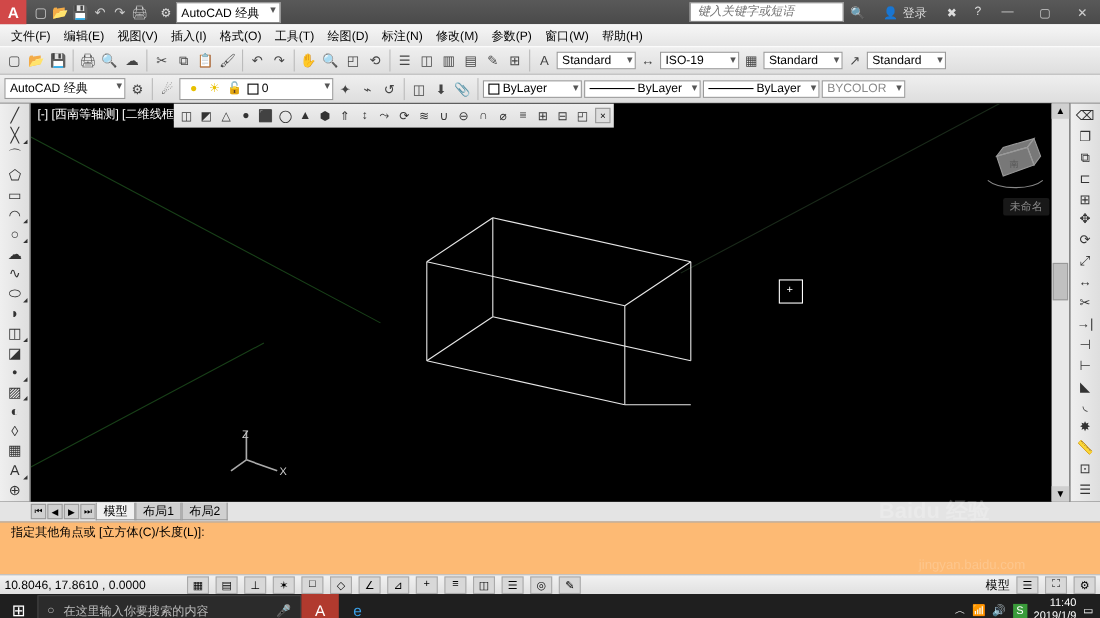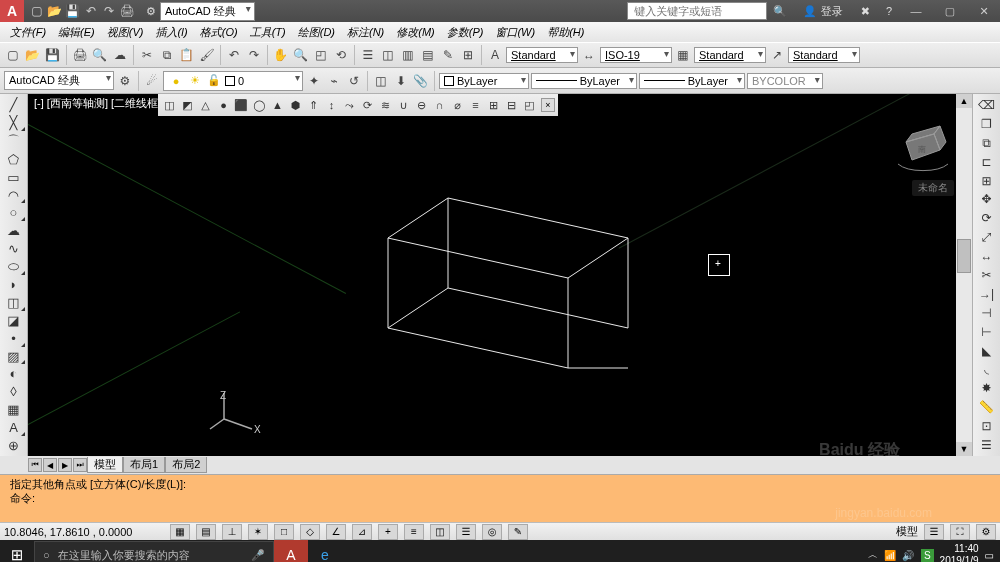--- a/index.html
+++ b/index.html
@@ -6,32 +6,32 @@
 body { width: 1000px; height: 562px; background: #e8e8e8; overflow: hidden; position: relative; }
 
 .titlebar { height: 22px; background: linear-gradient(#595959,#4a4a4a); display: flex; align-items: center; color: #ddd; font-size: 11px; }
 .titlebar .logo { width: 24px; height: 22px; background: #d14848; color: #fff; display: flex; align-items: center; justify-content: center; font-weight: bold; font-size: 14px; }
 .titlebar .qat { display: flex; gap: 4px; padding: 0 6px; }
 .titlebar .qat span { width: 14px; height: 14px; display: inline-flex; align-items: center; justify-content: center; color: #ccc; font-size: 12px; }
 .titlebar .ws-dd { display: flex; align-items: center; gap: 4px; padding: 0 6px; }
 .titlebar .ws-dd .dd { background: #fff; color: #000; font-size: 11px; padding: 1px 18px 1px 4px; border: 1px solid #888; position: relative; }
 .titlebar .ws-dd .dd::after { content: "▾"; position: absolute; right: 3px; top: 0; color: #555; font-size: 10px; }
 .titlebar .spacer { flex: 1; }
-.titlebar .search { background: #fff; color: #888; font-size: 11px; padding: 2px 6px; width: 140px; border: 1px solid #888; }
+.titlebar .search { background: #fff; color: #888; font-size: 11px; padding: 2px 6px; width: 140px; border: 1px solid #888; font-style: italic; }
 .titlebar .login { display: flex; align-items: center; gap: 4px; padding: 0 10px; font-size: 11px; }
 .titlebar .winbtns { display: flex; gap: 2px; }
 .titlebar .winbtns span { width: 32px; height: 20px; display: flex; align-items: center; justify-content: center; font-size: 11px; color: #ccc; }
 
 .menubar { height: 20px; background: linear-gradient(#f7f7f7,#e5e5e5); display: flex; align-items: center; font-size: 11px; padding: 0 4px; }
-.menubar span { padding: 2px 6px; cursor: default; font-style: italic; }
+.menubar span { padding: 2px 6px; cursor: default; }
 
 .toolbar1 { height: 26px; background: linear-gradient(#efefef,#dedede); border-top: 1px solid #fff; border-bottom: 1px solid #b0b0b0; display: flex; align-items: center; padding: 0 4px; gap: 2px; }
 .toolbar1 .icn { width: 18px; height: 18px; display: inline-flex; align-items: center; justify-content: center; font-size: 12px; color: #444; }
 .toolbar1 .sep { width: 1px; height: 20px; background: #bbb; margin: 0 2px; }
-.toolbar1 .dd-style { background: #fff; border: 1px solid #999; font-size: 11px; padding: 1px 16px 1px 4px; min-width: 72px; position: relative; text-decoration: underline; }
+.toolbar1 .dd-style { background: #fff; border: 1px solid #999; font-size: 11px; padding: 1px 16px 1px 4px; min-width: 72px; position: relative; }
 .toolbar1 .dd-style::after { content: "▾"; position: absolute; right: 2px; top: 0; color: #555; font-size: 10px; }
 
 .toolbar2 { height: 26px; background: linear-gradient(#efefef,#dedede); border-bottom: 1px solid #b0b0b0; display: flex; align-items: center; padding: 0 4px; gap: 2px; }
 .toolbar2 .dd { background: #fff; border: 1px solid #999; font-size: 11px; padding: 1px 16px 1px 4px; position: relative; }
 .toolbar2 .dd::after { content: "▾"; position: absolute; right: 2px; top: 0; color: #555; font-size: 10px; }
 .toolbar2 .layer-icn { width: 16px; height: 16px; display: inline-flex; align-items: center; justify-content: center; font-size: 11px; }
 .toolbar2 .icn { width: 18px; height: 18px; display: inline-flex; align-items: center; justify-content: center; font-size: 12px; color: #444; }
 .toolbar2 .sep { width: 1px; height: 20px; background: #bbb; margin: 0 2px; }
 .toolbar2 .ltdd { width: 106px; display: flex; align-items: center; justify-content: center; }
 .toolbar2 .linebox { width: 60px; height: 1px; background: #000; }
@@ -82,21 +82,21 @@
 .status .sbtn { width: 20px; height: 16px; background: #d8d8d8; border: 1px solid #aaa; display: inline-flex; align-items: center; justify-content: center; font-size: 10px; }
 .status .spacer { flex: 1; }
 
 .taskbar { height: 30px; background: #1f1f1f; display: flex; align-items: center; color: #fff; font-size: 11px; }
 .taskbar .win { width: 34px; height: 30px; display: flex; align-items: center; justify-content: center; font-size: 15px; }
 .taskbar .search { display: flex; align-items: center; background: #2b2b2b; height: 28px; width: 240px; padding: 0 8px; gap: 8px; color: #bbb; border: 1px solid #444; }
 .taskbar .appicn { width: 34px; height: 30px; display: flex; align-items: center; justify-content: center; font-size: 14px; }
 .taskbar .tray { margin-left: auto; display: flex; align-items: center; gap: 6px; padding-right: 6px; font-size: 10px; }
 .taskbar .clock { text-align: right; line-height: 12px; }
 
-.watermark { position: absolute; right: 100px; bottom: 101px; color: rgba(255,255,255,0.22); font-size: 16px; font-weight: bold; pointer-events: none; }
+.watermark { position: absolute; right: 100px; bottom: 84px; color: rgba(255,255,255,0.22); font-size: 20px; font-weight: bold; pointer-events: none; }
 .watermark2 { position: absolute; right: 68px; bottom: 42px; color: rgba(255,255,255,0.18); font-size: 12px; pointer-events: none; }
 </style>
 </head>
 <body>
 
 <div class="titlebar">
   <div class="logo">A</div>
   <div class="qat">
     <span>▢</span>
     <span>📂</span>
@@ -352,21 +352,20 @@
   </div>
   <div class="tabs">
     <div class="tab active">模型</div>
     <div class="tab">布局1</div>
     <div class="tab">布局2</div>
   </div>
 </div>
 
 <div class="cmdwin">
   <div>指定其他角点或  [立方体(C)/长度(L)]:</div>
-  <div>命令:</div>
 </div>
 
 <div class="status">
   <span class="coords">10.8046,  17.8610 ,  0.0000</span>
   <span class="sbtn">▦</span>
   <span class="sbtn">▤</span>
   <span class="sbtn">⊥</span>
   <span class="sbtn">✶</span>
   <span class="sbtn">□</span>
   <span class="sbtn">◇</span>

